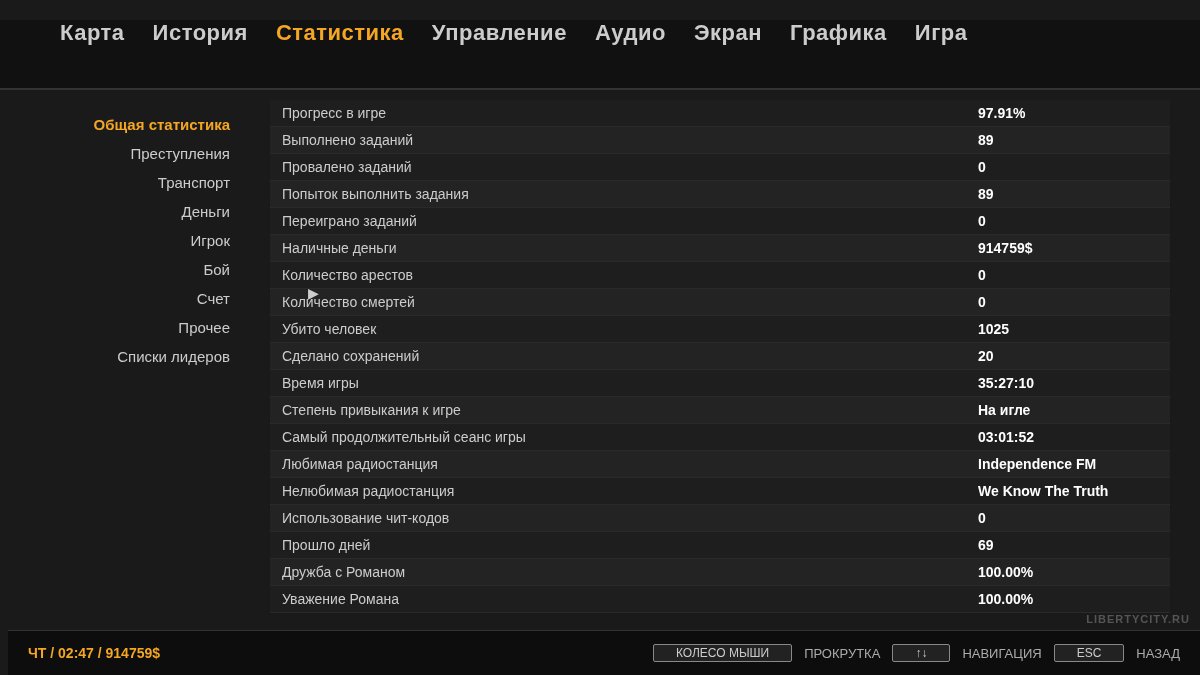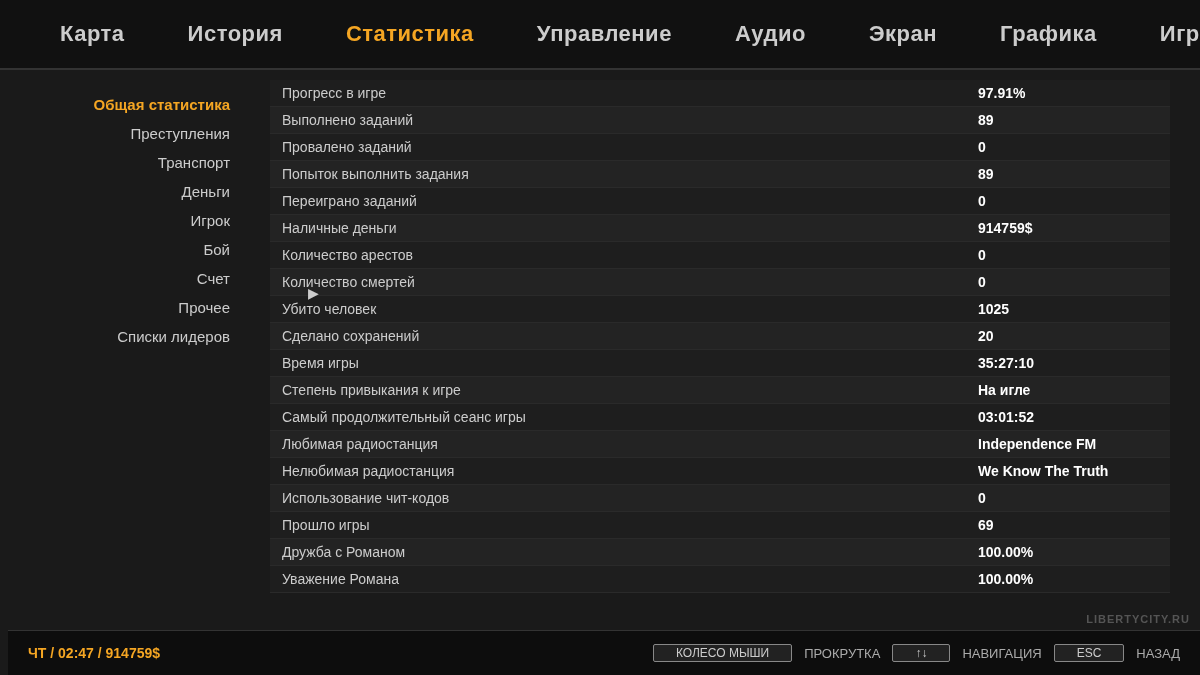--- a/index.html
+++ b/index.html
@@ -9,26 +9,27 @@
       background: #1a1a1a;
       font-family: 'Arial', sans-serif;
       color: #fff;
       overflow: hidden;
       position: relative;
     }
 
     
     .top-nav {
       display: flex;
-      align-items: center;
+      align-items: flex-start;
       padding: 0 60px;
       height: 70px;
       background: #111;
       border-bottom: 2px solid #333;
-      gap: 63px;
+      gap: 28px;
+      margin-top: 20px;
     }
     .nav-item {
       font-size: 22px;
       font-weight: bold;
       color: #ccc;
       cursor: pointer;
       letter-spacing: 0.5px;
     }
     .nav-item.active {
       color: #f5a623;
@@ -235,21 +236,21 @@
       </div>
       <div class="stat-row">
         <span class="stat-label">Нелюбимая радиостанция</span>
         <span class="stat-value">We Know The Truth</span>
       </div>
       <div class="stat-row">
         <span class="stat-label">Использование чит-кодов</span>
         <span class="stat-value">0</span>
       </div>
       <div class="stat-row">
-        <span class="stat-label">Прошло игры</span>
+        <span class="stat-label">Прошло дней</span>
         <span class="stat-value">69</span>
       </div>
       <div class="stat-row">
         <span class="stat-label">Дружба с Романом</span>
         <span class="stat-value">100.00%</span>
       </div>
       <div class="stat-row">
         <span class="stat-label">Уважение Романа</span>
         <span class="stat-value">100.00%</span>
       </div>

